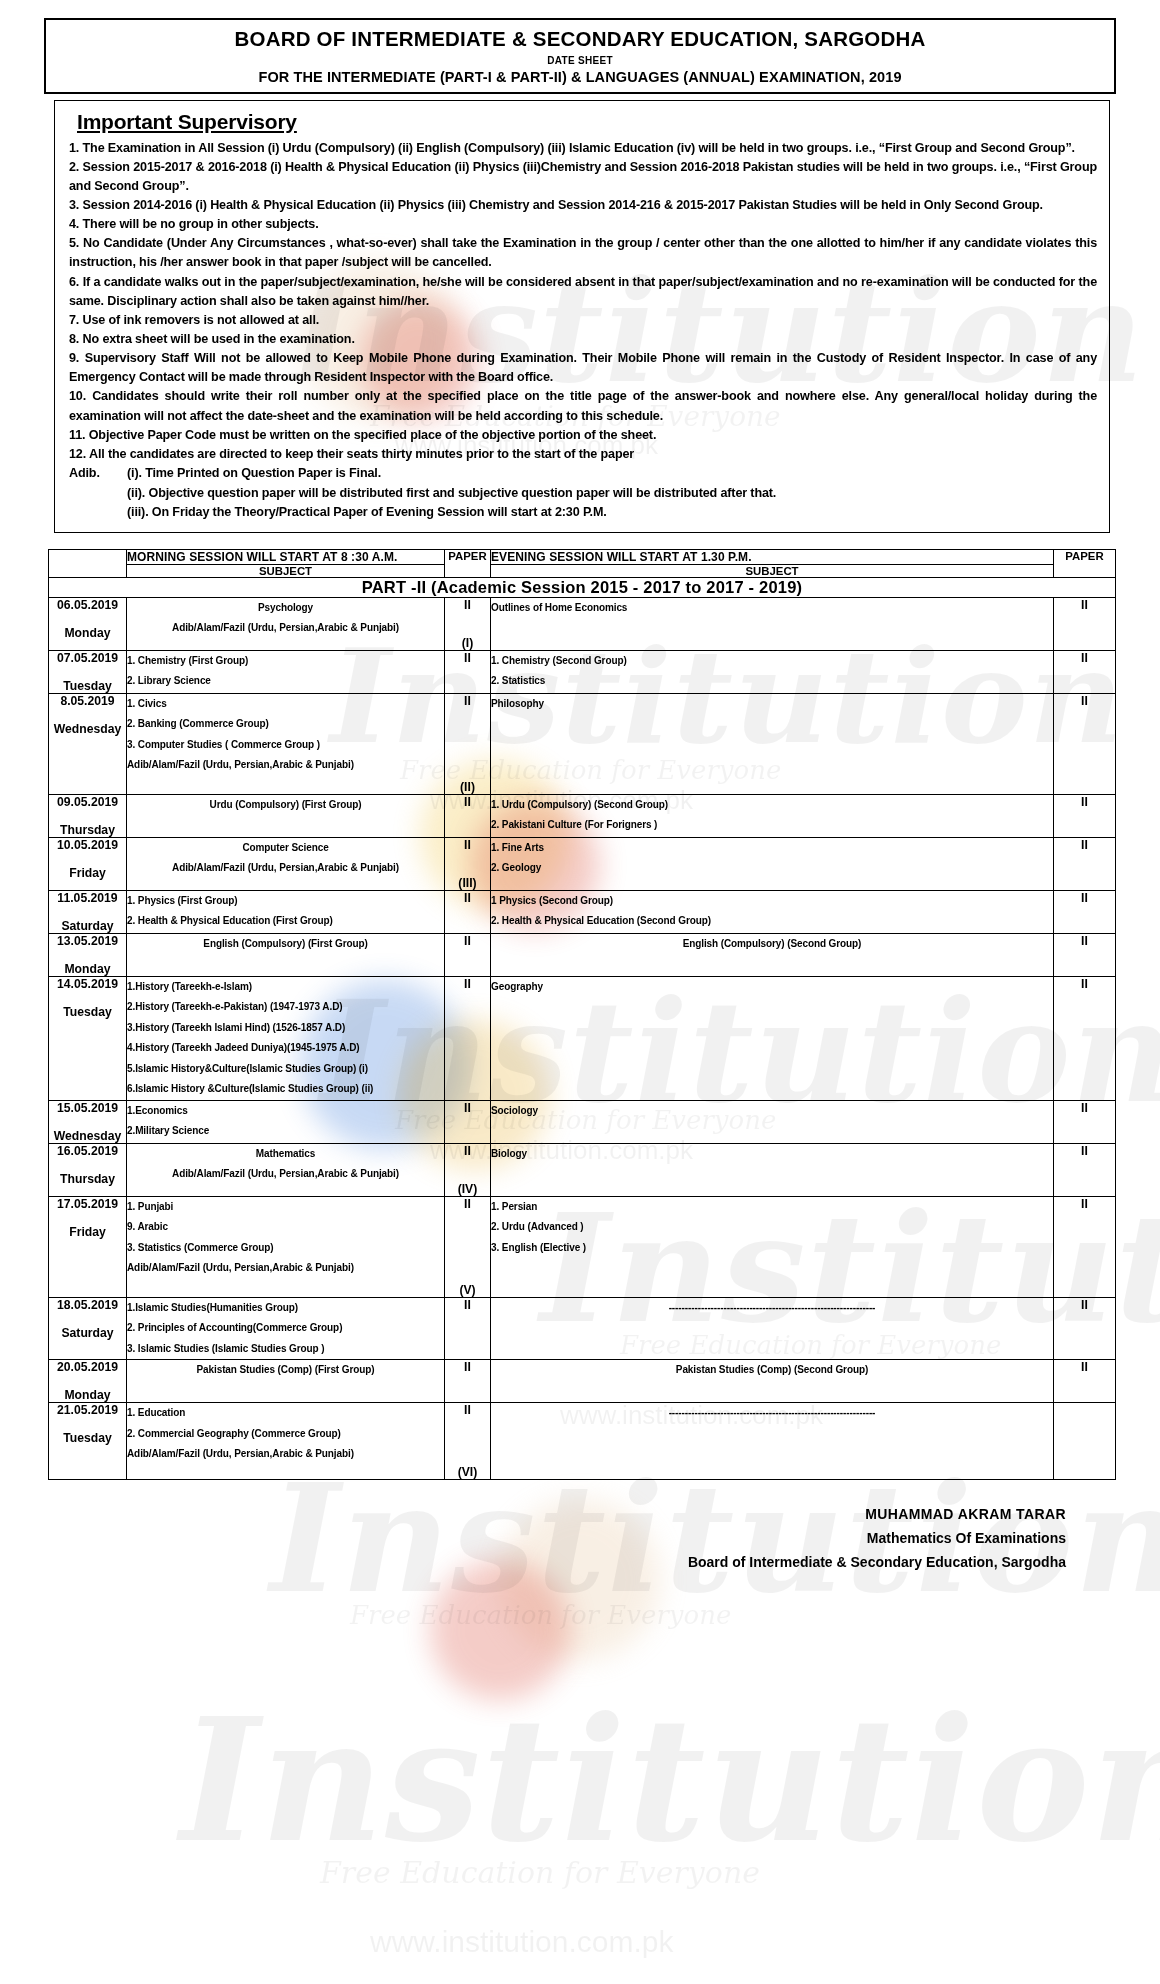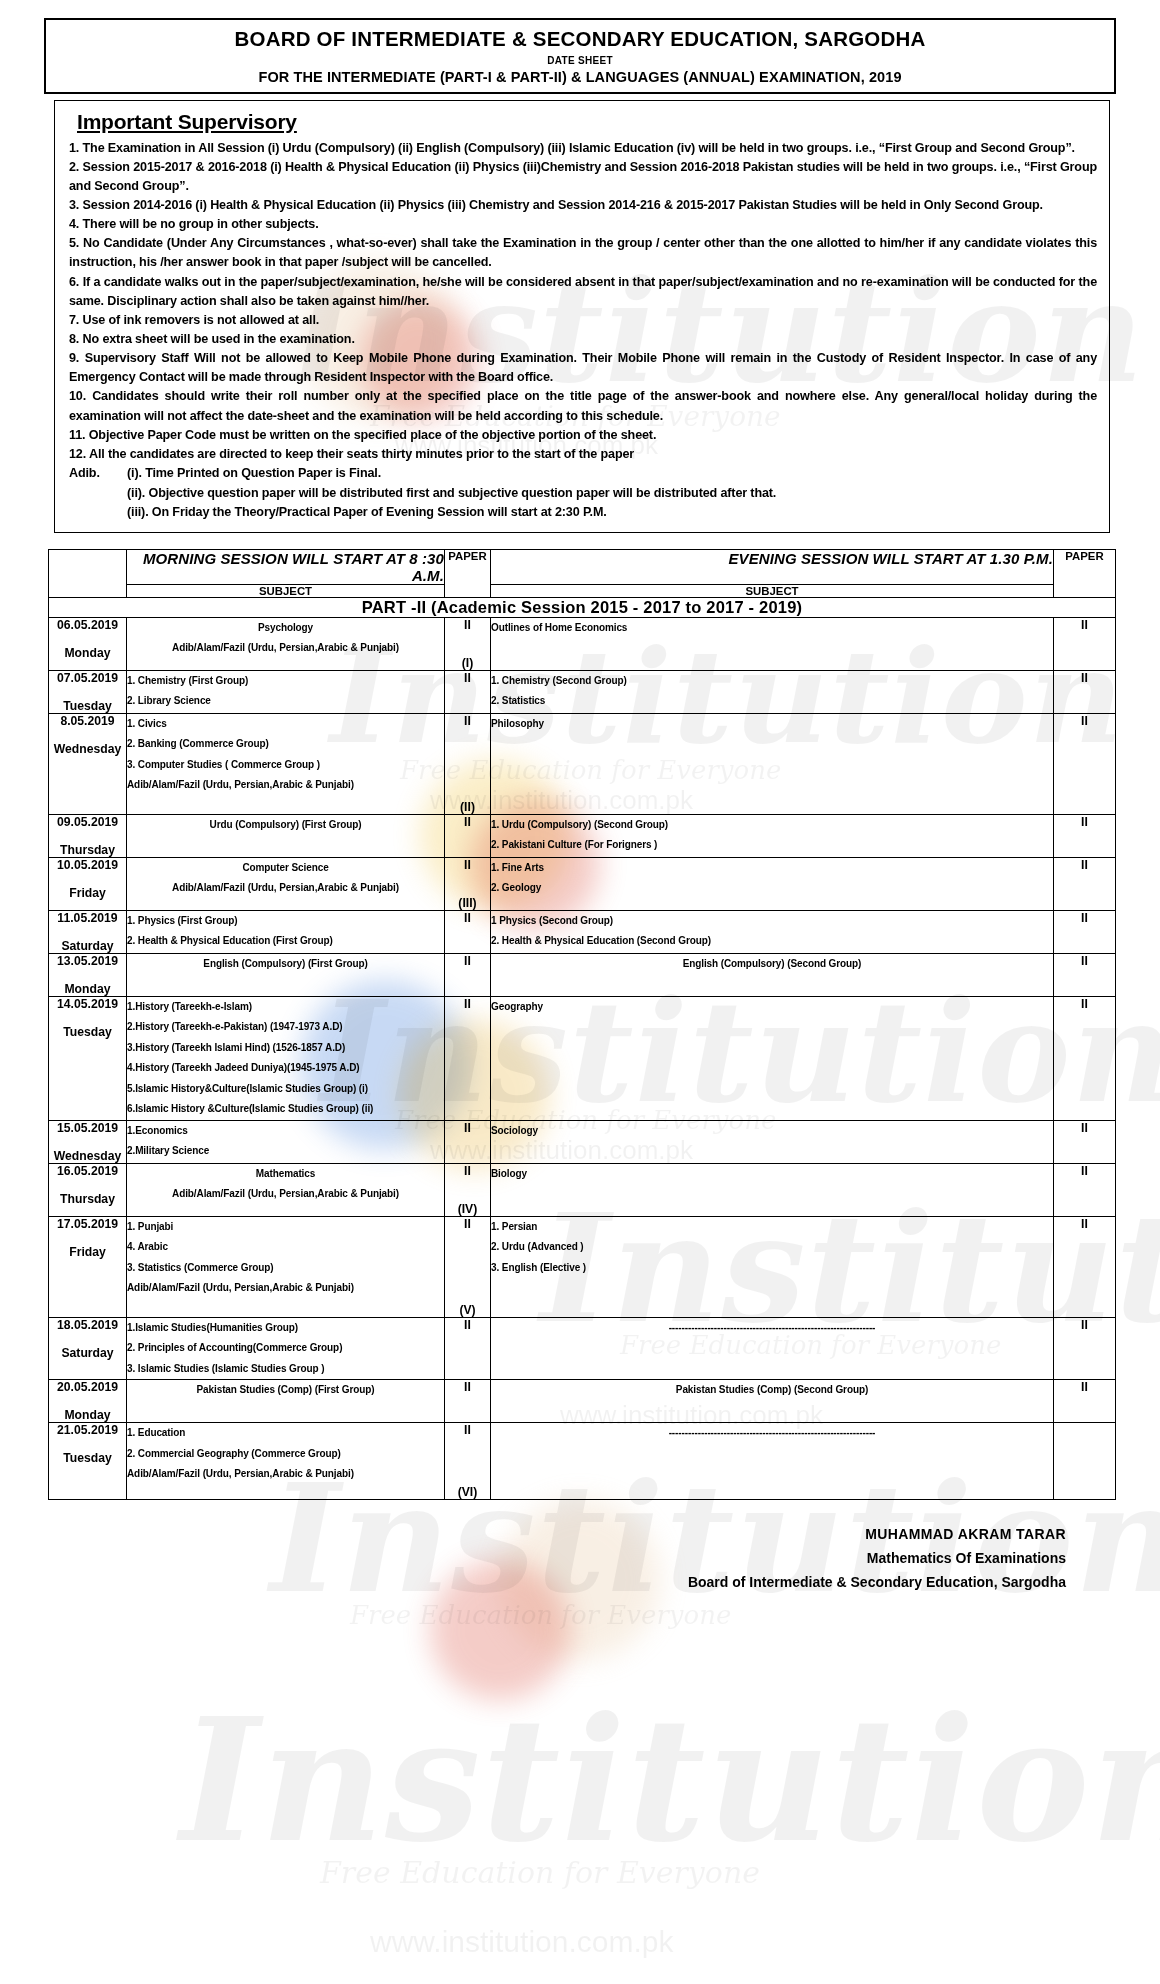--- a/index.html
+++ b/index.html
@@ -121,27 +121,26 @@
     border-collapse: collapse;
     table-layout: fixed;
   }
   table.sched td, table.sched th {
     border: 1px solid #000;
     vertical-align: top;
     padding: 0;
   }
 
   .hdr-cell {
-    text-align: right;
-    font-size: 15px;
+    text-align: left;
+    font-size: 12px;
     font-weight: bold;
     letter-spacing: .1px;
     padding: 7px 2px;
     vertical-align: middle;
-    font-style: italic;
   }
   .hdr-paper {
     text-align: center;
     font-size: 11.4px;
     font-weight: bold;
     vertical-align: middle;
   }
   .hdr-subject {
     text-align: center;
     font-size: 11.4px;
@@ -490,21 +489,21 @@
             </td>
             <td class="cell-epaper">II</td>
           </tr>
           <tr>
             <td class="cell-date">
               <span class="date-d">17.05.2019</span>
               <span class="date-day">Friday</span>
             </td>
             <td class="cell-list">
               <div class="itm">1. Punjabi</div>
-              <div class="itm">4. Arabic</div>
+              <div class="itm">9. Arabic</div>
               <div class="itm">3. Statistics  (Commerce Group)</div>
               <div class="itm">Adib/Alam/Fazil (Urdu, Persian,Arabic &amp; Punjabi)</div>
             </td>
             <td class="cell-paper">
               <span class="p1">II</span>
               <span class="p2" style="margin-top: 72px;">(V)</span>
             </td>
             <td class="cell-list">
               <div class="itm">1. Persian</div>
               <div class="itm">2. Urdu  (Advanced )</div>

